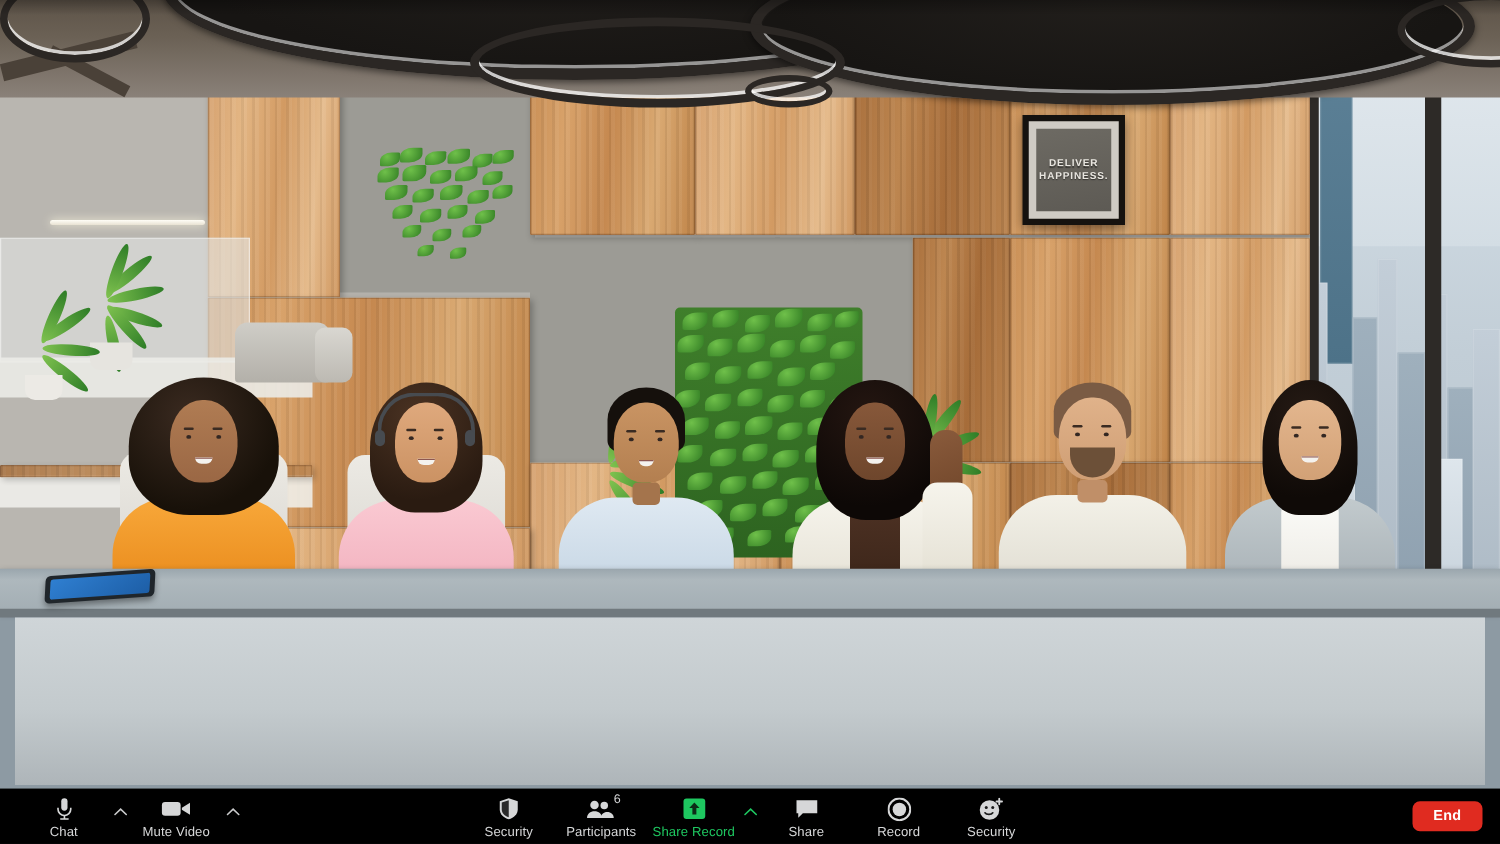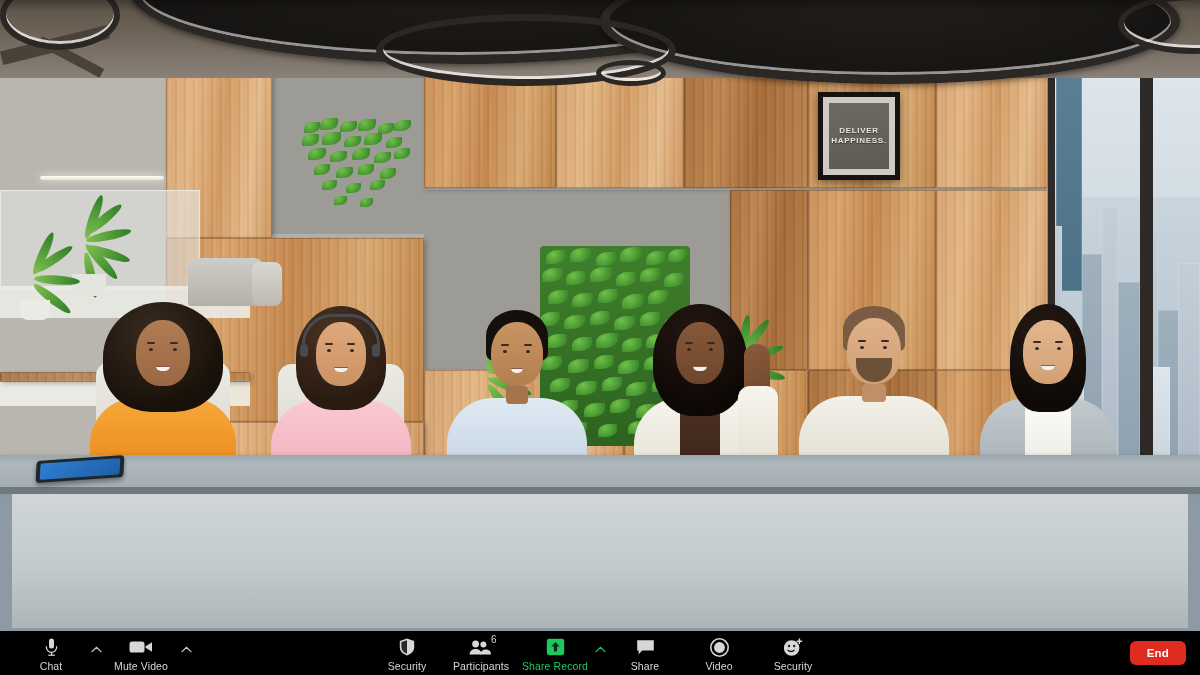--- a/index.html
+++ b/index.html
@@ -519,21 +519,21 @@
         <div class="lb">Share</div>
       </div>
 
       <div class="tbItem">
         <div class="ic">
           <svg width="19" height="19" viewBox="0 0 19 19">
             <circle cx="9.5" cy="9.5" r="8.7" fill="none" stroke="#d6d7d8" stroke-width="1.6"></circle>
             <circle cx="9.5" cy="9.5" r="5.4" fill="#d6d7d8"></circle>
           </svg>
         </div>
-        <div class="lb">Video</div>
+        <div class="lb">Record</div>
       </div>
 
       <div class="tbItem">
         <div class="ic">
           <svg width="20" height="19" viewBox="0 0 20 19">
             <circle cx="8.6" cy="10" r="7.8" fill="#d6d7d8"></circle>
             <circle cx="6" cy="8" r="1.2" fill="#1b1b1b"></circle>
             <circle cx="11.2" cy="8" r="1.2" fill="#1b1b1b"></circle>
             <path d="M5 12.2c1 1.7 5.2 1.7 6.2 0" stroke="#1b1b1b" stroke-width="1.3" fill="none" stroke-linecap="round"></path>
             <path d="M16.4 1v4.4M14.2 3.2h4.4" stroke="#d6d7d8" stroke-width="1.5" stroke-linecap="round"></path>

